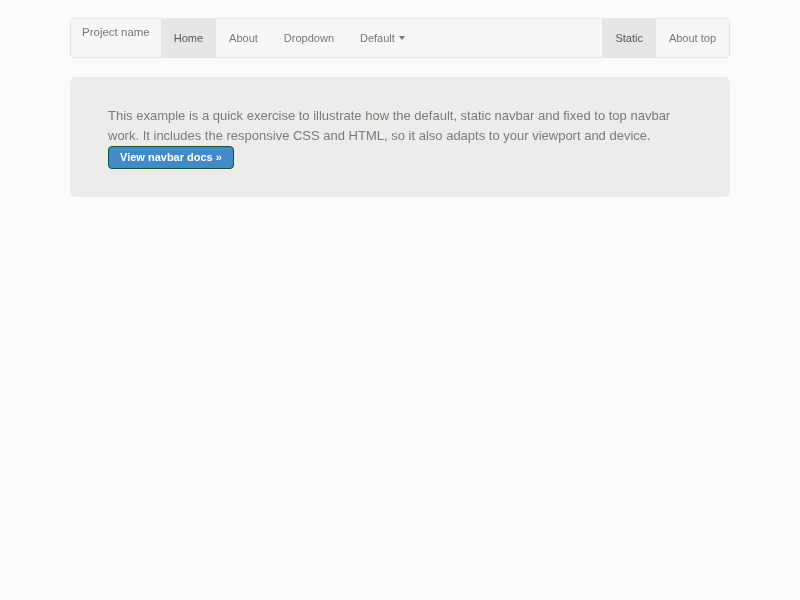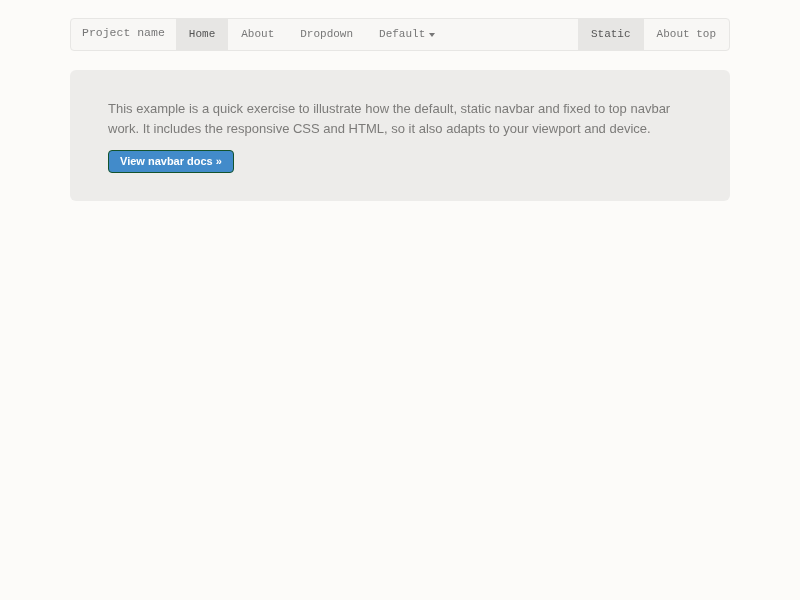--- a/index.html
+++ b/index.html
@@ -10,27 +10,26 @@
     overflow: hidden;
   }
   .container {
     width: 660px;
     margin: 0 auto;
   }
 
   
   .navbar {
     margin-top: 18px;
-    height: 33px;
+    height: 40px;
     background: #f8f7f5;
     border: 1px solid #e7e6e4;
     border-radius: 4px;
     display: flex;
     align-items: stretch;
-    font-family: Liberation Mono, monospace;
   }
   .navbar-brand {
     font-size: 11.5px;
     color: #777;
     line-height: 27px;
     padding: 0 11px;
     white-space: nowrap;
     cursor: pointer;
   }
   .nav { display: flex; align-items: stretch; }
@@ -73,21 +72,20 @@
     color: #2b2b2b;
     line-height: 1.08;
     margin-bottom: 9px;
     letter-spacing: -0.5px;
   }
   .jumbotron p {
     font-size: 13px;
     color: #7c7b79;
     line-height: 1.55;
     max-width: 572px;
-    margin-bottom: 11px;
   }
   .btn-primary {
     display: inline-block;
     background: #428bca;
     border: 1px solid #14532d;
     border-radius: 4px;
     color: #fff;
     font-size: 11px;
     font-weight: bold;
     font-family: "Liberation Sans", sans-serif;

